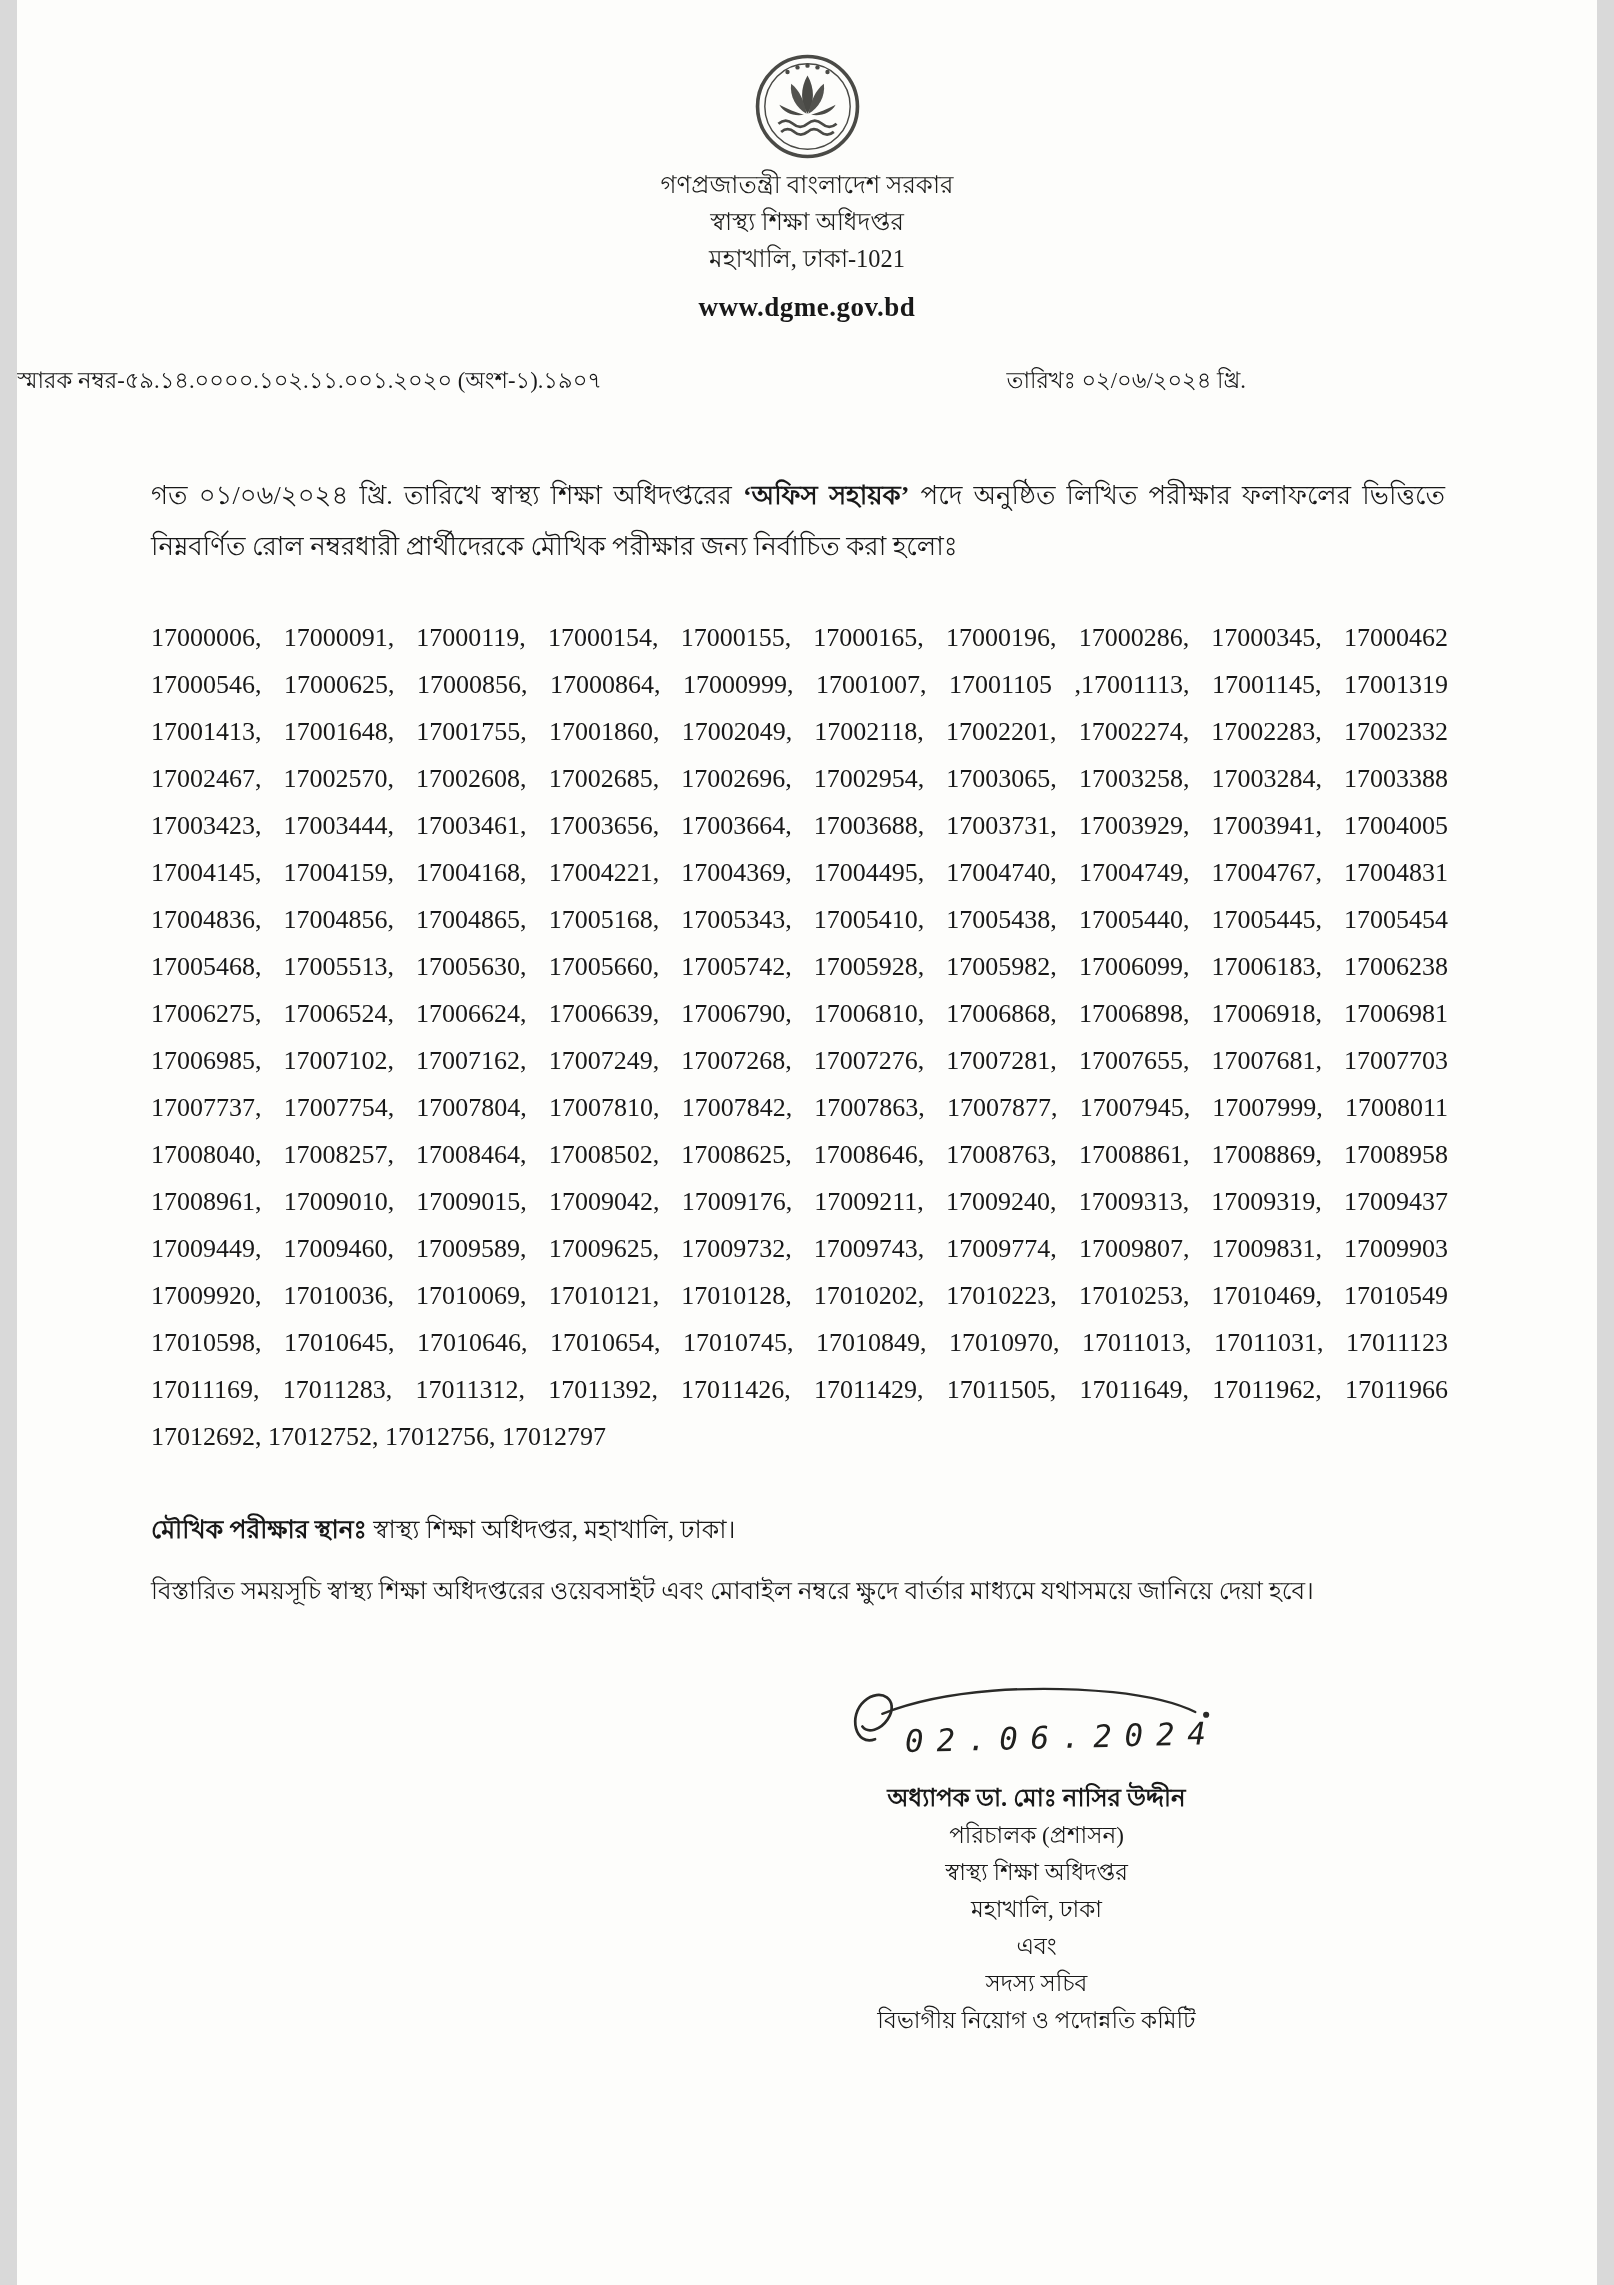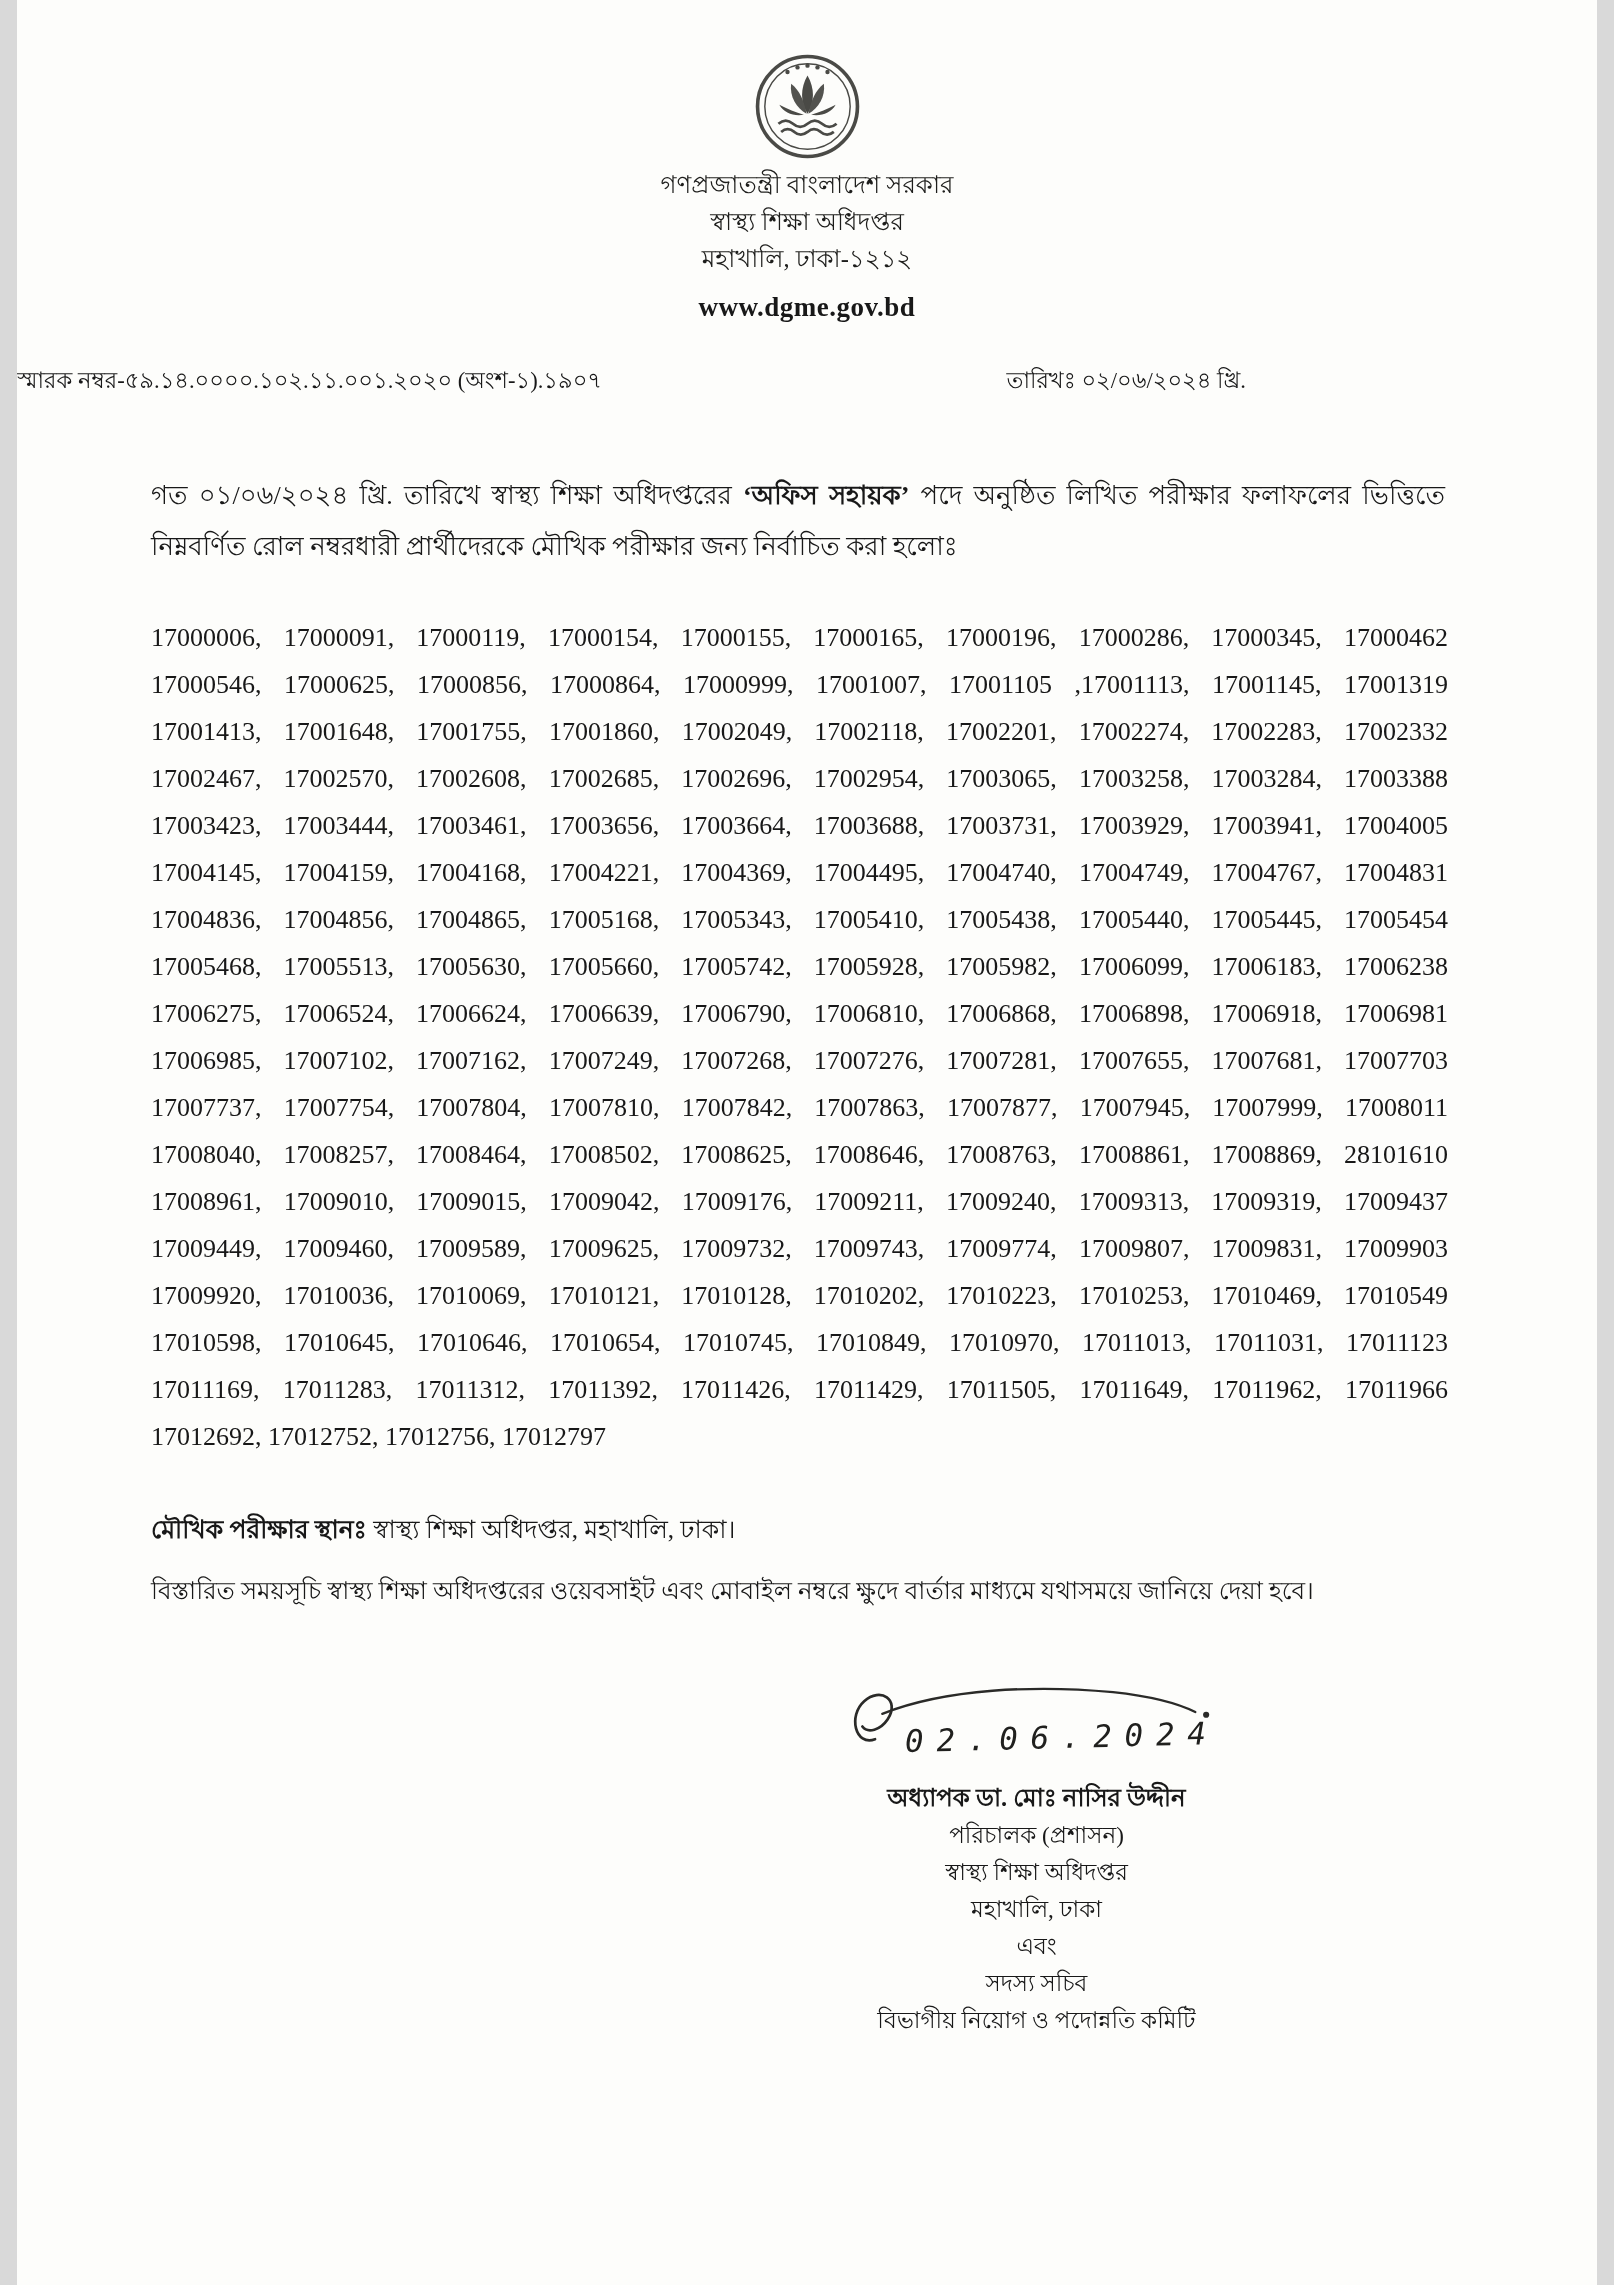--- a/index.html
+++ b/index.html
@@ -97,21 +97,21 @@
         <path d="M42 35 C40 49 48 62 59 68 C56 54 52 43 42 35 Z" fill="#53534f"></path>
         <path d="M78 35 C80 49 72 62 61 68 C64 54 68 43 78 35 Z" fill="#53534f"></path>
         <path d="M29 58 C38 63 47 66 56 69 C45 71 34 67 29 58 Z" fill="#4a4a46"></path>
         <path d="M91 58 C82 63 73 66 64 69 C75 71 86 67 91 58 Z" fill="#4a4a46"></path>
         <path d="M28 79 q8 -7 16 0 q8 7 16 0 q8 -7 16 0 q8 7 16 0" fill="none" stroke="#4a4a46" stroke-width="3"></path>
         <path d="M31 88 q7 -6 14.5 0 q7 6 14.5 0 q7 -6 14.5 0 q7 6 14.5 0" fill="none" stroke="#4a4a46" stroke-width="3"></path>
       </svg>
     </div>
     <div class="hline">গণপ্রজাতন্ত্রী বাংলাদেশ সরকার</div>
     <div class="hline">স্বাস্থ্য শিক্ষা অধিদপ্তর</div>
-    <div class="hline">মহাখালি, ঢাকা-১২১২</div>
+    <div class="hline">মহাখালি, ঢাকা-1021</div>
     <div class="website">www.dgme.gov.bd</div>
   </div>
 
   <div class="memo-row">
     <span>স্মারক নম্বর-৫৯.১৪.০০০০.১০২.১১.০০১.২০২০ (অংশ-১).১৯০৭</span>
     <span>তারিখঃ ০২/০৬/২০২৪ খ্রি.</span>
   </div>
 
   <p class="intro"><span>গত ০১/০৬/২০২৪ খ্রি. তারিখে স্বাস্থ্য শিক্ষা অধিদপ্তরের </span><strong>‘অফিস সহায়ক’</strong><span> পদে অনুষ্ঠিত লিখিত পরীক্ষার ফলাফলের ভিত্তিতে নিম্নবর্ণিত রোল নম্বরধারী প্রার্থীদেরকে মৌখিক পরীক্ষার জন্য নির্বাচিত করা হলোঃ</span></p>
 
@@ -120,21 +120,21 @@
       <div class="roll-line">17000546, 17000625, 17000856, 17000864, 17000999, 17001007, 17001105 ,17001113, 17001145, 17001319</div>
       <div class="roll-line">17001413, 17001648, 17001755, 17001860, 17002049, 17002118, 17002201, 17002274, 17002283, 17002332</div>
       <div class="roll-line">17002467, 17002570, 17002608, 17002685, 17002696, 17002954, 17003065, 17003258, 17003284, 17003388</div>
       <div class="roll-line">17003423, 17003444, 17003461, 17003656, 17003664, 17003688, 17003731, 17003929, 17003941, 17004005</div>
       <div class="roll-line">17004145, 17004159, 17004168, 17004221, 17004369, 17004495, 17004740, 17004749, 17004767, 17004831</div>
       <div class="roll-line">17004836, 17004856, 17004865, 17005168, 17005343, 17005410, 17005438, 17005440, 17005445, 17005454</div>
       <div class="roll-line">17005468, 17005513, 17005630, 17005660, 17005742, 17005928, 17005982, 17006099, 17006183, 17006238</div>
       <div class="roll-line">17006275, 17006524, 17006624, 17006639, 17006790, 17006810, 17006868, 17006898, 17006918, 17006981</div>
       <div class="roll-line">17006985, 17007102, 17007162, 17007249, 17007268, 17007276, 17007281, 17007655, 17007681, 17007703</div>
       <div class="roll-line">17007737, 17007754, 17007804, 17007810, 17007842, 17007863, 17007877, 17007945, 17007999, 17008011</div>
-      <div class="roll-line">17008040, 17008257, 17008464, 17008502, 17008625, 17008646, 17008763, 17008861, 17008869, 28101610</div>
+      <div class="roll-line">17008040, 17008257, 17008464, 17008502, 17008625, 17008646, 17008763, 17008861, 17008869, 17008958</div>
       <div class="roll-line">17008961, 17009010, 17009015, 17009042, 17009176, 17009211, 17009240, 17009313, 17009319, 17009437</div>
       <div class="roll-line">17009449, 17009460, 17009589, 17009625, 17009732, 17009743, 17009774, 17009807, 17009831, 17009903</div>
       <div class="roll-line">17009920, 17010036, 17010069, 17010121, 17010128, 17010202, 17010223, 17010253, 17010469, 17010549</div>
       <div class="roll-line">17010598, 17010645, 17010646, 17010654, 17010745, 17010849, 17010970, 17011013, 17011031, 17011123</div>
       <div class="roll-line">17011169, 17011283, 17011312, 17011392, 17011426, 17011429, 17011505, 17011649, 17011962, 17011966</div>
       <div class="roll-line">17012692, 17012752, 17012756, 17012797</div>
     </div>
 
   <div class="details">
     <div class="detail-line">

